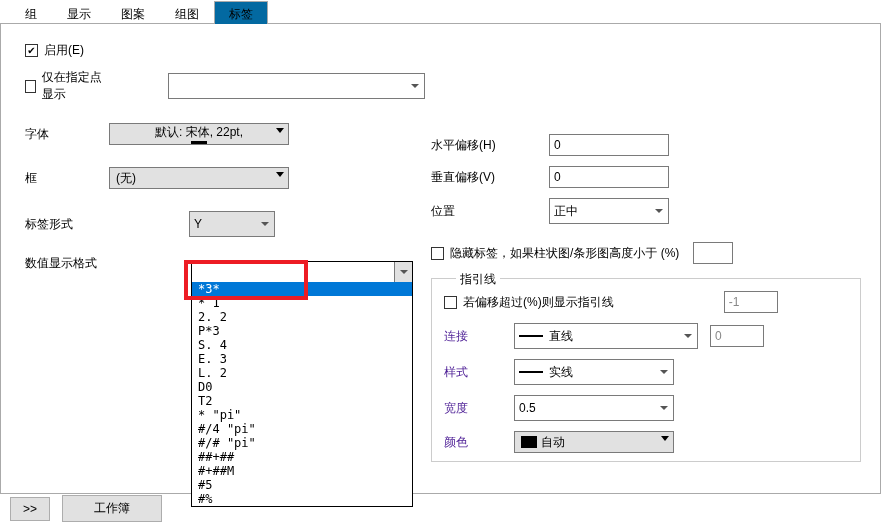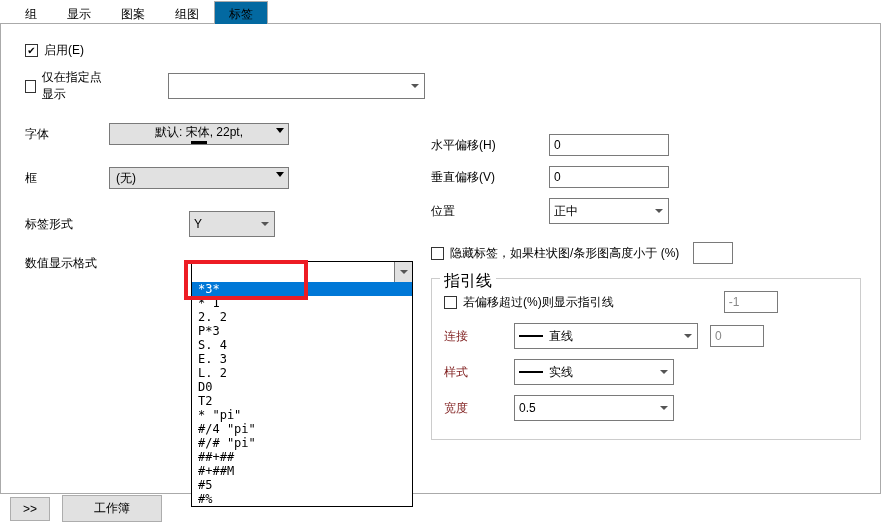--- a/index.html
+++ b/index.html
@@ -24,22 +24,22 @@
   .dropdown-open { position: absolute; left: 191px; top: 261px; width: 222px; border: 1px solid #000; background: #fff; z-index: 10; }
   .dropdown-open .dd-top { display: flex; }
   .dropdown-open .dd-input { flex: 1; height: 20px; border: none; background: #fff; }
   .dropdown-open .dd-btn { width: 18px; height: 20px; background: #e1e1e1; border-left: 1px solid #7a7a7a; display: flex; align-items: center; justify-content: center; }
   .dropdown-open .dd-btn::after { content: ""; width: 0; height: 0; border-left: 4px solid transparent; border-right: 4px solid transparent; border-top: 4px solid #555; }
   .dropdown-open .dd-list { list-style: none; }
   .dropdown-open .dd-list li { padding: 0px 6px; font-family: SimSun, monospace; line-height: 14px; font-size: 12px; cursor: pointer; white-space: pre; }
   .dropdown-open .dd-list li.selected { background: #0078d7; color: #fff; }
   .red-box { position: absolute; border: 4px solid #ed1c24; pointer-events: none; z-index: 20; }
   .fieldset { border: 1px solid #ccc; padding: 12px 12px 8px 12px; margin-top: 6px; position: relative; }
-  .fieldset .legend { position: absolute; top: -8px; left: 8px; background: #fff; padding: 0 4px; font-size: 16px; }
-  .gray-label { color: #7f1d1d; }
+  .fieldset .legend { position: absolute; top: -8px; left: 24px; background: #fff; padding: 0 4px; font-size: 12px; }
+  .gray-label { color: #4c1d95; }
   .gray-input { color: #888; }
   .bottom-bar { position: absolute; left: 10px; bottom: 4px; display: flex; align-items: center; gap: 12px; }
   .btn { border: 1px solid #adadad; background: #e1e1e1; padding: 4px 12px; cursor: pointer; }
   .line-sample { width: 24px; height: 2px; background: #000; display: inline-block; margin-right: 6px; }
 </style>
 </head>
 <body>
 
 <div class="tabs">
   <div class="tab">组</div>
@@ -135,20 +135,28 @@
           <span class="arrowbox"></span>
         </span>
       </div>
       <div class="row">
         <span class="gray-label" style="min-width:50px;">宽度</span>
         <span class="combo2" style="width:160px; margin-left:20px;">
           <span>0.5</span>
           <span class="arrowbox"></span>
         </span>
       </div>
+      <div class="row" style="margin-bottom:0;">
+        <span class="gray-label" style="min-width:50px;">颜色</span>
+        <span class="combo" style="width:160px; margin-left:20px;">
+          <span class="color-swatch"></span>
+          <span>自动</span>
+          <span class="arrow"></span>
+        </span>
+      </div>
     </div>
   </div>
 </div>
 
 <div class="dropdown-open">
   <div class="dd-top">
     <div class="dd-input"></div>
     <div class="dd-btn"></div>
   </div>
   <ul class="dd-list" id="dd-list">

